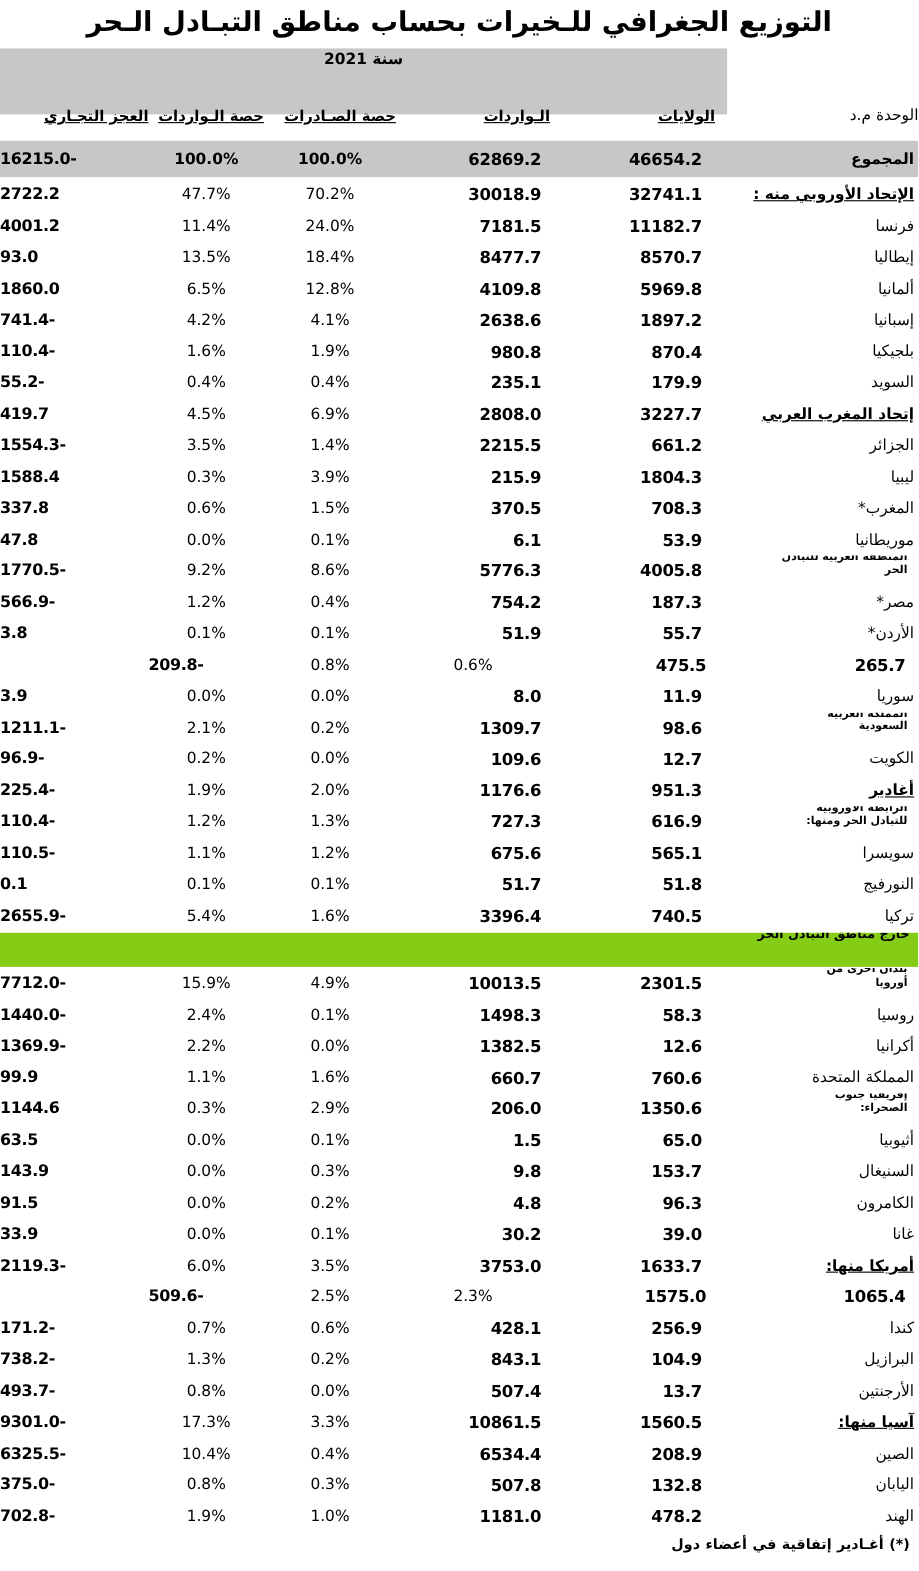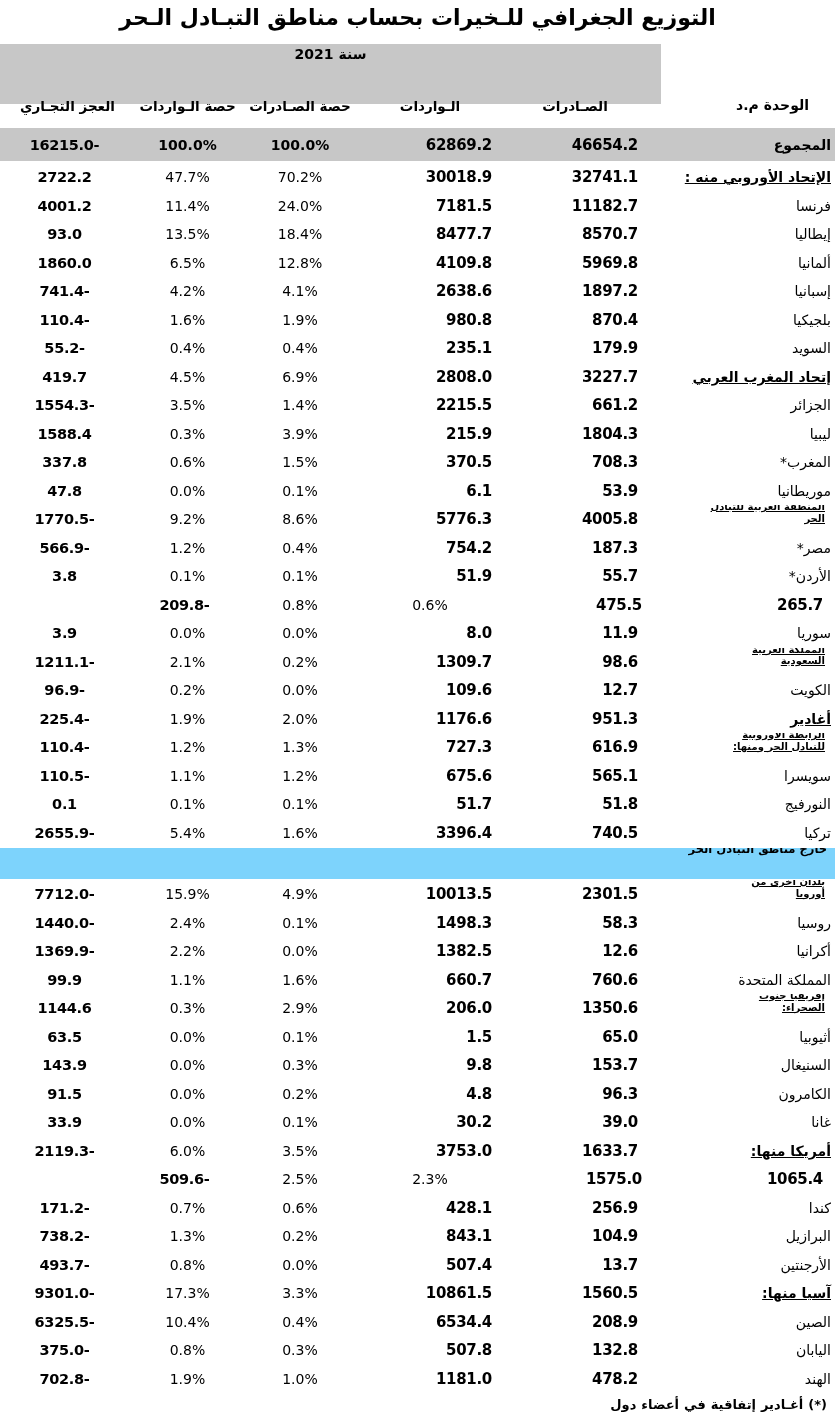--- a/index.html
+++ b/index.html
@@ -3,72 +3,72 @@
 <meta charset="utf-8">
 <style>
   html,body{margin:0;padding:0;background:#ffffff;}
   .page{
     position:relative;width:835px;height:1428px;margin:0 auto;overflow:hidden;
     background:#ffffff;color:#000;direction:rtl;
     font-family:"DejaVu Sans",sans-serif;
   }
   .title{
     padding-top:5px;height:39px;text-align:center;
-    font-size:22px;font-weight:bold;letter-spacing:-0.5px;
+    font-size:25px;font-weight:bold;letter-spacing:-0.5px;
   }
   
   .hdrblock{position:relative;height:76px;}
   .hdr-gray{position:absolute;left:0;top:0;width:661px;height:60px;background:#c7c7c7;}
   .year{position:absolute;top:2px;left:0;width:661px;text-align:center;
         font-size:14px;font-weight:bold;}
   .colheads{position:absolute;bottom:6px;left:0;width:835px;display:grid;
         grid-template-columns:185px 150px 140px 120px 105px 135px;
         font-size:13.5px;font-weight:bold;}
-  .ch{text-align:center;white-space:nowrap;}
-  .unit{position:absolute;bottom:7px;right:26px;font-size:14px;font-weight:bold;}
+  .ch{white-space:nowrap;text-decoration:underline;}
+  .unit{position:absolute;bottom:7px;right:0;font-size:14px;font-weight:normal;}
   .gap8{height:8px;}
   
   .tbody{width:835px;}
   .row{display:grid;grid-template-columns:185px 150px 140px 120px 105px 135px;
        height:28.5px;align-items:center;}
   .row.total{background:#c7c7c7;height:33px;margin-bottom:2px;}
   .row.total .c-lbl,.row.total .c-se,.row.total .c-si{font-weight:bold;}
   .c-lbl{text-align:right;padding-right:4px;font-size:14px;white-space:nowrap;}
   .sec .c-lbl{font-weight:bold;text-decoration:underline;}
   .c-exp,.c-imp{text-align:right;font-weight:bold;font-size:15px;letter-spacing:-0.3px;}
   .c-exp{padding-right:12px;}
   .c-imp{padding-right:8px;}
   .c-se,.c-si{text-align:center;font-size:14px;}
-  .c-def{text-align:center;padding-right:6px;font-weight:bold;font-size:14.5px;letter-spacing:-0.3px;}
+  .c-def{text-align:left;padding-right:6px;font-weight:bold;font-size:14.5px;letter-spacing:-0.3px;}
   
-  .c-lbl.two{height:28.5px;overflow:hidden;align-self:stretch;display:block;text-decoration:underline;}
+  .c-lbl.two{height:28.5px;overflow:hidden;align-self:stretch;display:block;}
   .two .l1,.two .l2{display:block;font-size:10px;line-height:11.5px;font-weight:bold;
        text-align:right;padding-right:6px;white-space:nowrap;}
   .two .l1{margin-top:-4px;}
   
-  .row.band{display:block;background:#7dd3fc;height:31px;overflow:hidden;margin:1px 0;}
+  .row.band{display:block;background:#84cc16;height:31px;overflow:hidden;margin:1px 0;}
   .band-label{text-align:right;padding-right:8px;font-weight:bold;font-size:11.5px;
        margin-top:-6px;white-space:nowrap;}
   
   .footnote{position:absolute;bottom:16px;right:8px;display:flex;direction:ltr;
        gap:5px;font-size:13px;font-weight:bold;margin-left:44px;}
 </style>
 </head>
 <body>
 
 <div class="page">
 
   <div class="title">التوزيع الجغرافي للـخيرات بحساب مناطق التبـادل الـحر</div>
 
   <div class="hdrblock">
     <div class="hdr-gray"></div>
     <div class="year">سنة 2021</div>
     <div class="colheads">
       <div class="ch"></div>
-      <div class="ch">الصـادرات</div>
+      <div class="ch">الولايات</div>
       <div class="ch">الـواردات</div>
       <div class="ch">حصة الصـادرات</div>
       <div class="ch">حصة الـواردات</div>
       <div class="ch">العجز التجـاري</div>
     </div>
     <div class="unit">الوحدة م.د</div>
   </div>
 
   <div class="gap8"></div>
 

